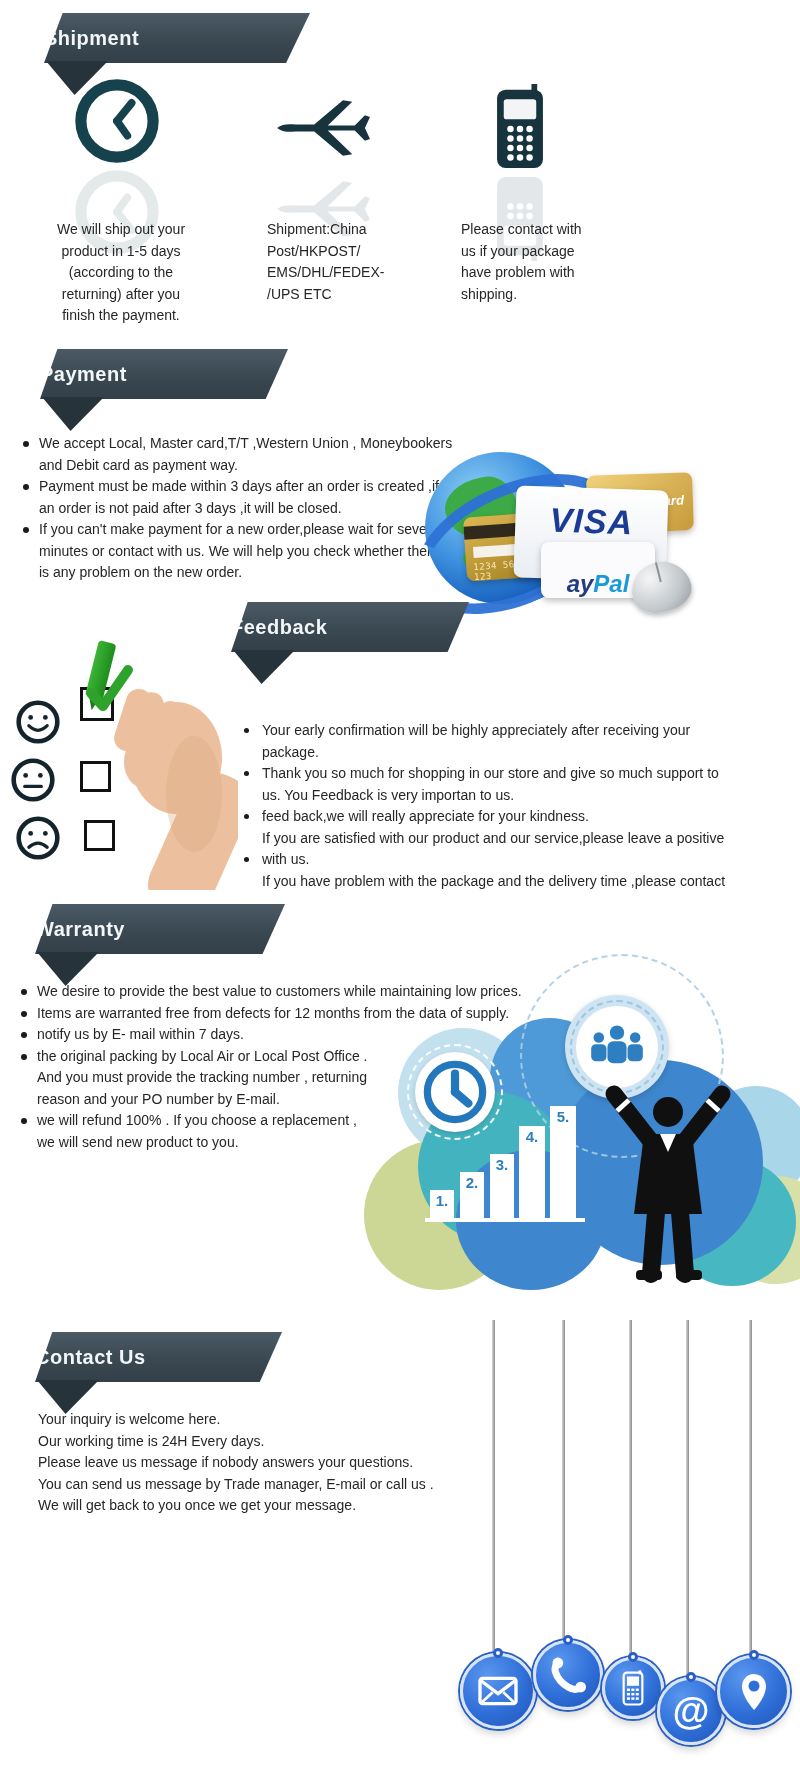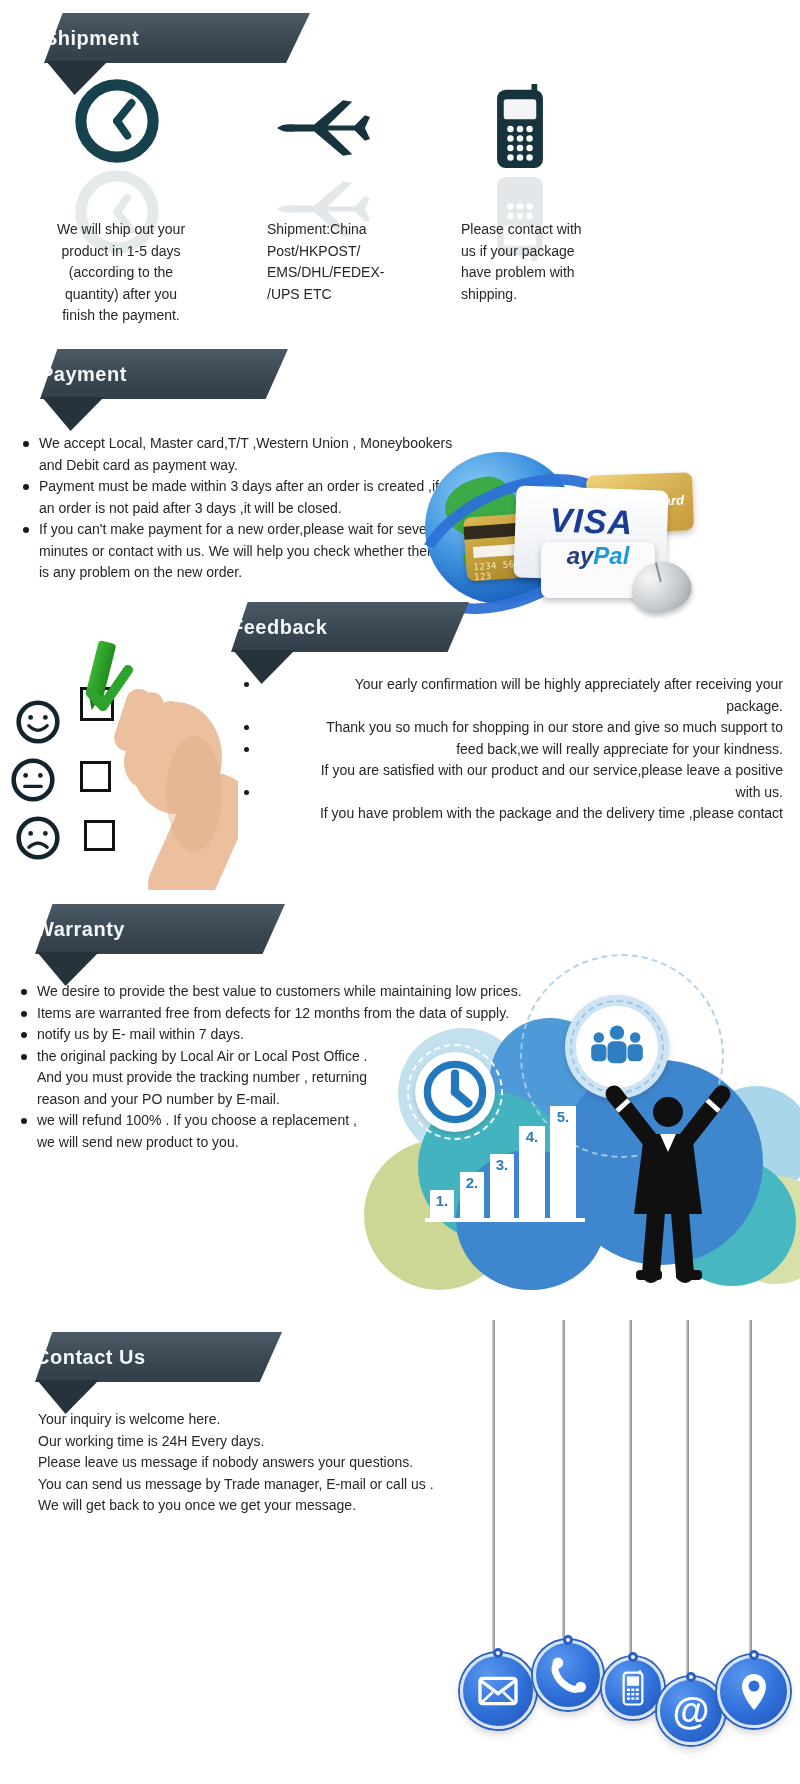--- a/index.html
+++ b/index.html
@@ -53,21 +53,21 @@
   .card-goldback .num{position:absolute;left:7px;top:45px;font-family:"DejaVu Sans Mono",monospace;
     font-size:9px;color:#f8e9b0;letter-spacing:.5px;}
   .card-mc{left:162px;top:34px;width:106px;height:58px;background:linear-gradient(135deg,#f0d37c,#c79a3a);transform:rotate(-2deg);}
   .card-mc .c1{position:absolute;left:10px;top:18px;width:24px;height:24px;border-radius:50%;background:#dd3a2c;}
   .card-mc .c2{position:absolute;left:27px;top:18px;width:24px;height:24px;border-radius:50%;background:#f29c1f;opacity:.92;}
   .card-mc .mclbl{position:absolute;right:9px;top:20px;color:#fff;font-style:italic;font-weight:700;font-size:13px;}
   .card-visa{left:90px;top:48px;width:152px;height:92px;background:linear-gradient(180deg,#ffffff,#e9edf2);transform:rotate(2deg);
     display:flex;justify-content:center;}
   .card-visa .vlbl{margin-top:14px;color:#1a3c94;font-style:italic;font-weight:700;font-size:34px;letter-spacing:1px;}
   .card-paypal{left:116px;top:102px;width:114px;height:56px;background:#fbfbfd;
-    display:flex;align-items:flex-start;justify-content:center;font-style:italic;font-weight:700;font-size:24px;}
+    display:flex;align-items:flex-end;justify-content:center;font-style:italic;font-weight:700;font-size:24px;}
   .pp-a{color:#253b80;}.pp-b{color:#1a9ad7;}
   .mouse{left:206px;top:122px;width:60px;height:50px;border-radius:50% 50% 46% 46%/60% 60% 42% 42%;
     background:radial-gradient(circle at 35% 28%,#f6f6f6,#c2c7cb 60%,#8e959b 100%);transform:rotate(-14deg);
     box-shadow:0 3px 5px rgba(0,0,0,.25);}
   .mouse::before{content:"";position:absolute;left:50%;top:0;width:2px;height:20px;background:#8b9196;}
   .face{position:absolute;}
   .checkbox{position:absolute;background:#fff;border:3px solid #111;}
   .bigcheck{position:absolute;}
   .marker{position:absolute;width:18px;height:70px;transform:rotate(14deg);transform-origin:top left;}
   .marker .mbody{width:100%;height:56px;background:linear-gradient(90deg,#3ab534,#1f8c1e);border-radius:4px 4px 0 0;}
@@ -167,21 +167,21 @@
             <circle cx="30" cy="57" r="3.4"></circle>
             <circle cx="40" cy="57" r="3.4"></circle>
           </g>
         </svg>
     </div>
 
     <div class="scol center" style="left:46px;top:219px;width:150px;">
       <span class="tl">We will ship out your</span>
       <span class="tl">product in 1-5 days</span>
       <span class="tl">(according to the</span>
-      <span class="tl">quantity) after you</span>
+      <span class="tl">returning) after you</span>
       <span class="tl">finish the payment.</span>
     </div>
     <div class="scol" style="left:267px;top:219px;width:140px;">
       <span class="tl">Shipment:China</span>
       <span class="tl">Post/HKPOST/</span>
       <span class="tl">EMS/DHL/FEDEX-</span>
       <span class="tl">/UPS ETC</span>
     </div>
     <div class="scol" style="left:461px;top:219px;width:140px;">
       <span class="tl">Please contact with</span>
@@ -296,27 +296,28 @@
     <div class="marker" style="left:99px;top:640px;">
       <div class="mbody"></div>
         <div class="mtip"></div>
     </div>
     <div class="bigcheck" style="left:82px;top:661px;width:54px;height:54px;">
       <svg viewBox="0 0 54 54">
           <polyline points="9,32 21,45 46,9" fill="none" stroke="#2da32b" stroke-width="10" stroke-linecap="round" stroke-linejoin="round"></polyline>
         </svg>
     </div>
 
-    <ul class="blist small" style="left:243px;top:674px;width:540px;text-align:right;">
+    <ul class="blist small" style="left:243px;top:720px;width:540px;">
       <li>
         <span class="tl">Your early confirmation will be highly appreciately after receiving your</span>
         <span class="tl">package.</span>
       </li>
       <li>
         <span class="tl">Thank you so much for shopping in our store and give so much support to</span>
+        <span class="tl">us. You Feedback is very  importan to us.</span>
       </li>
       <li>
         <span class="tl">feed back,we will really  appreciate for your kindness.</span>
         <span class="tl">If you are satisfied with our product and our service,please leave a positive</span>
       </li>
       <li>
         <span class="tl">with us.</span>
         <span class="tl">If you have problem with the package and the delivery time ,please contact</span>
       </li>
     </ul>

